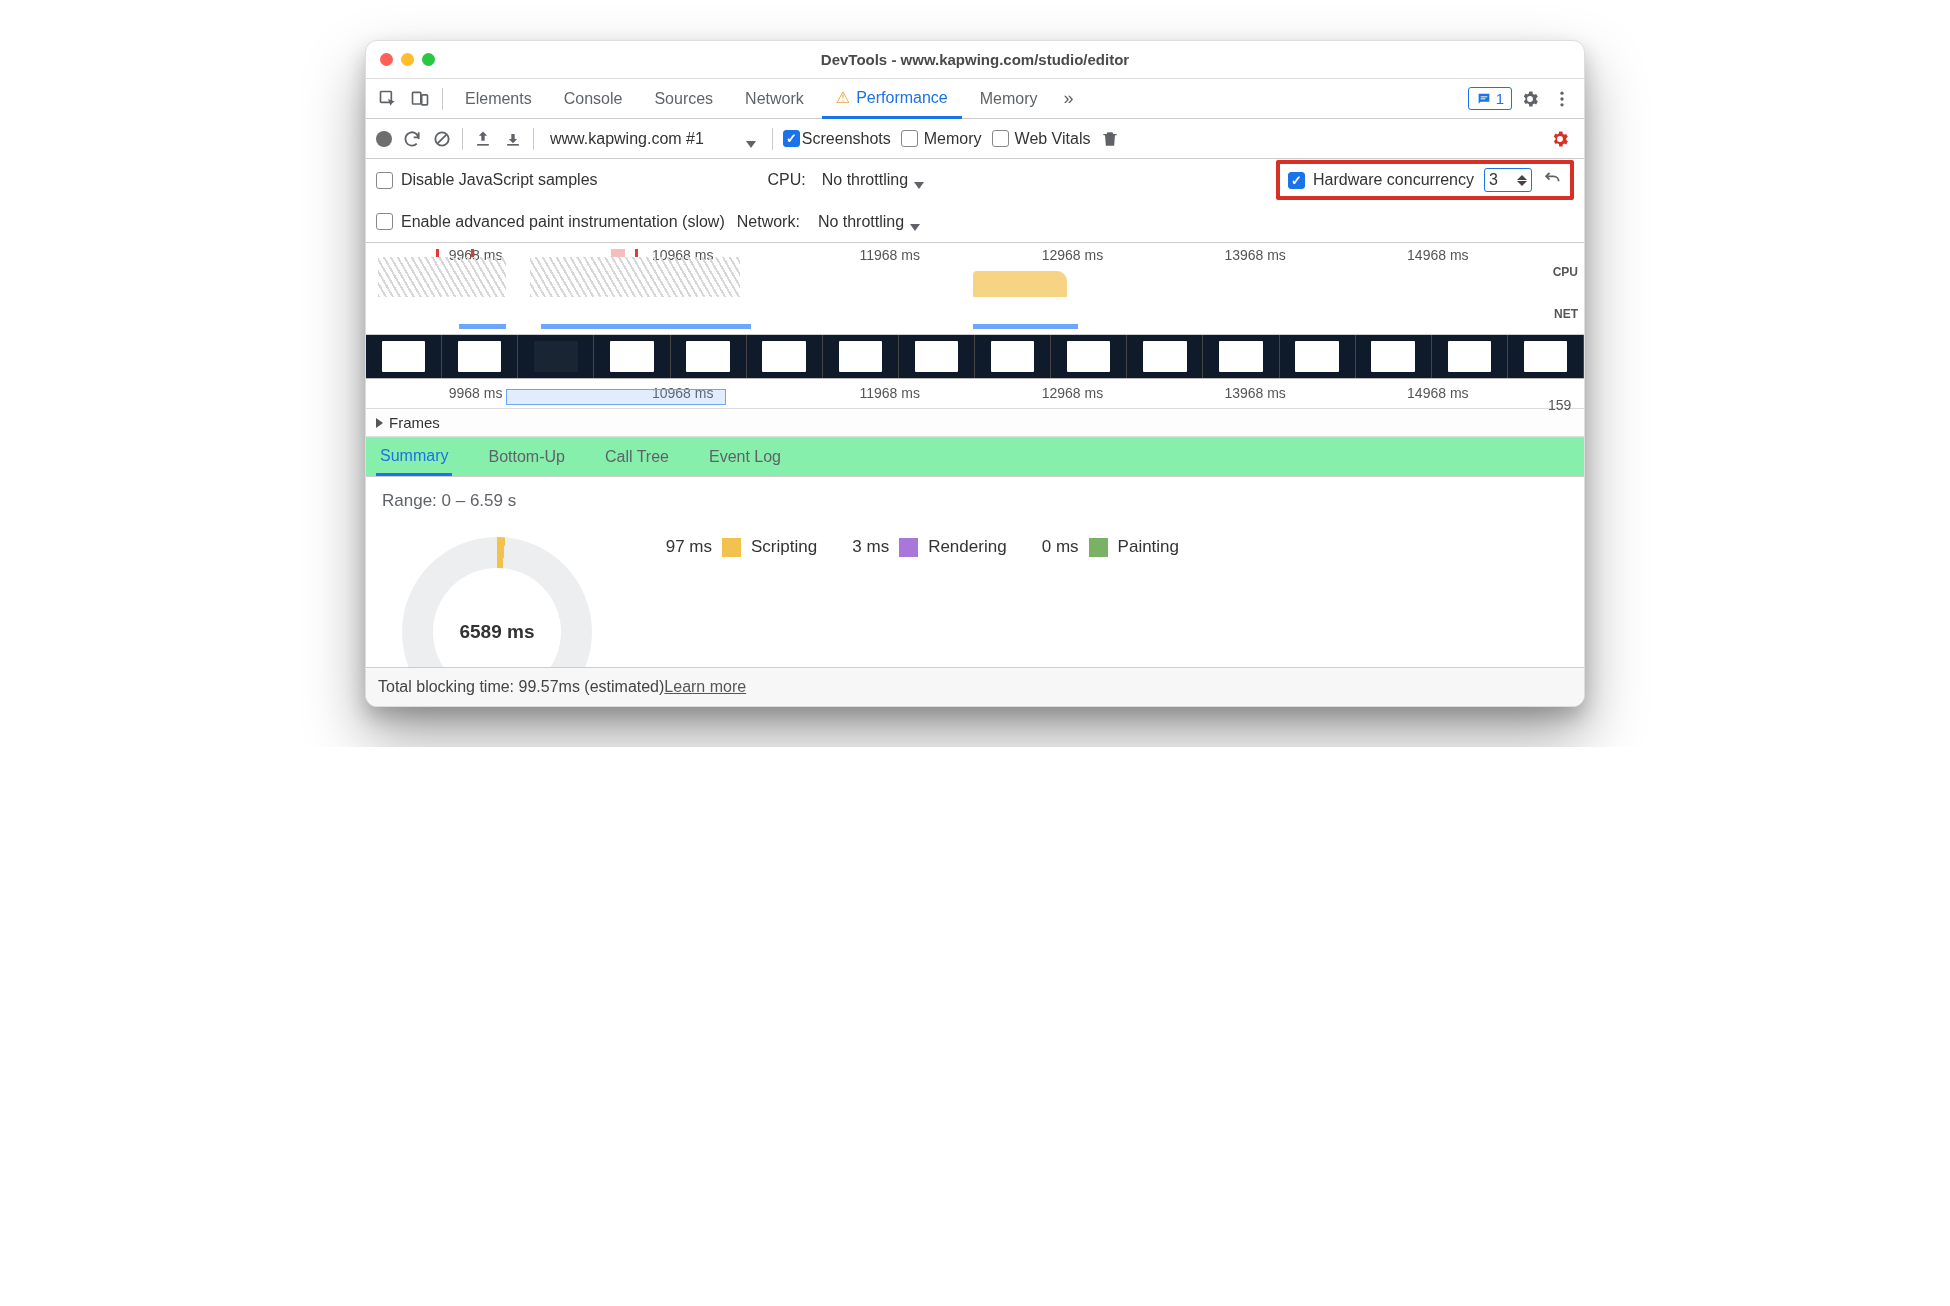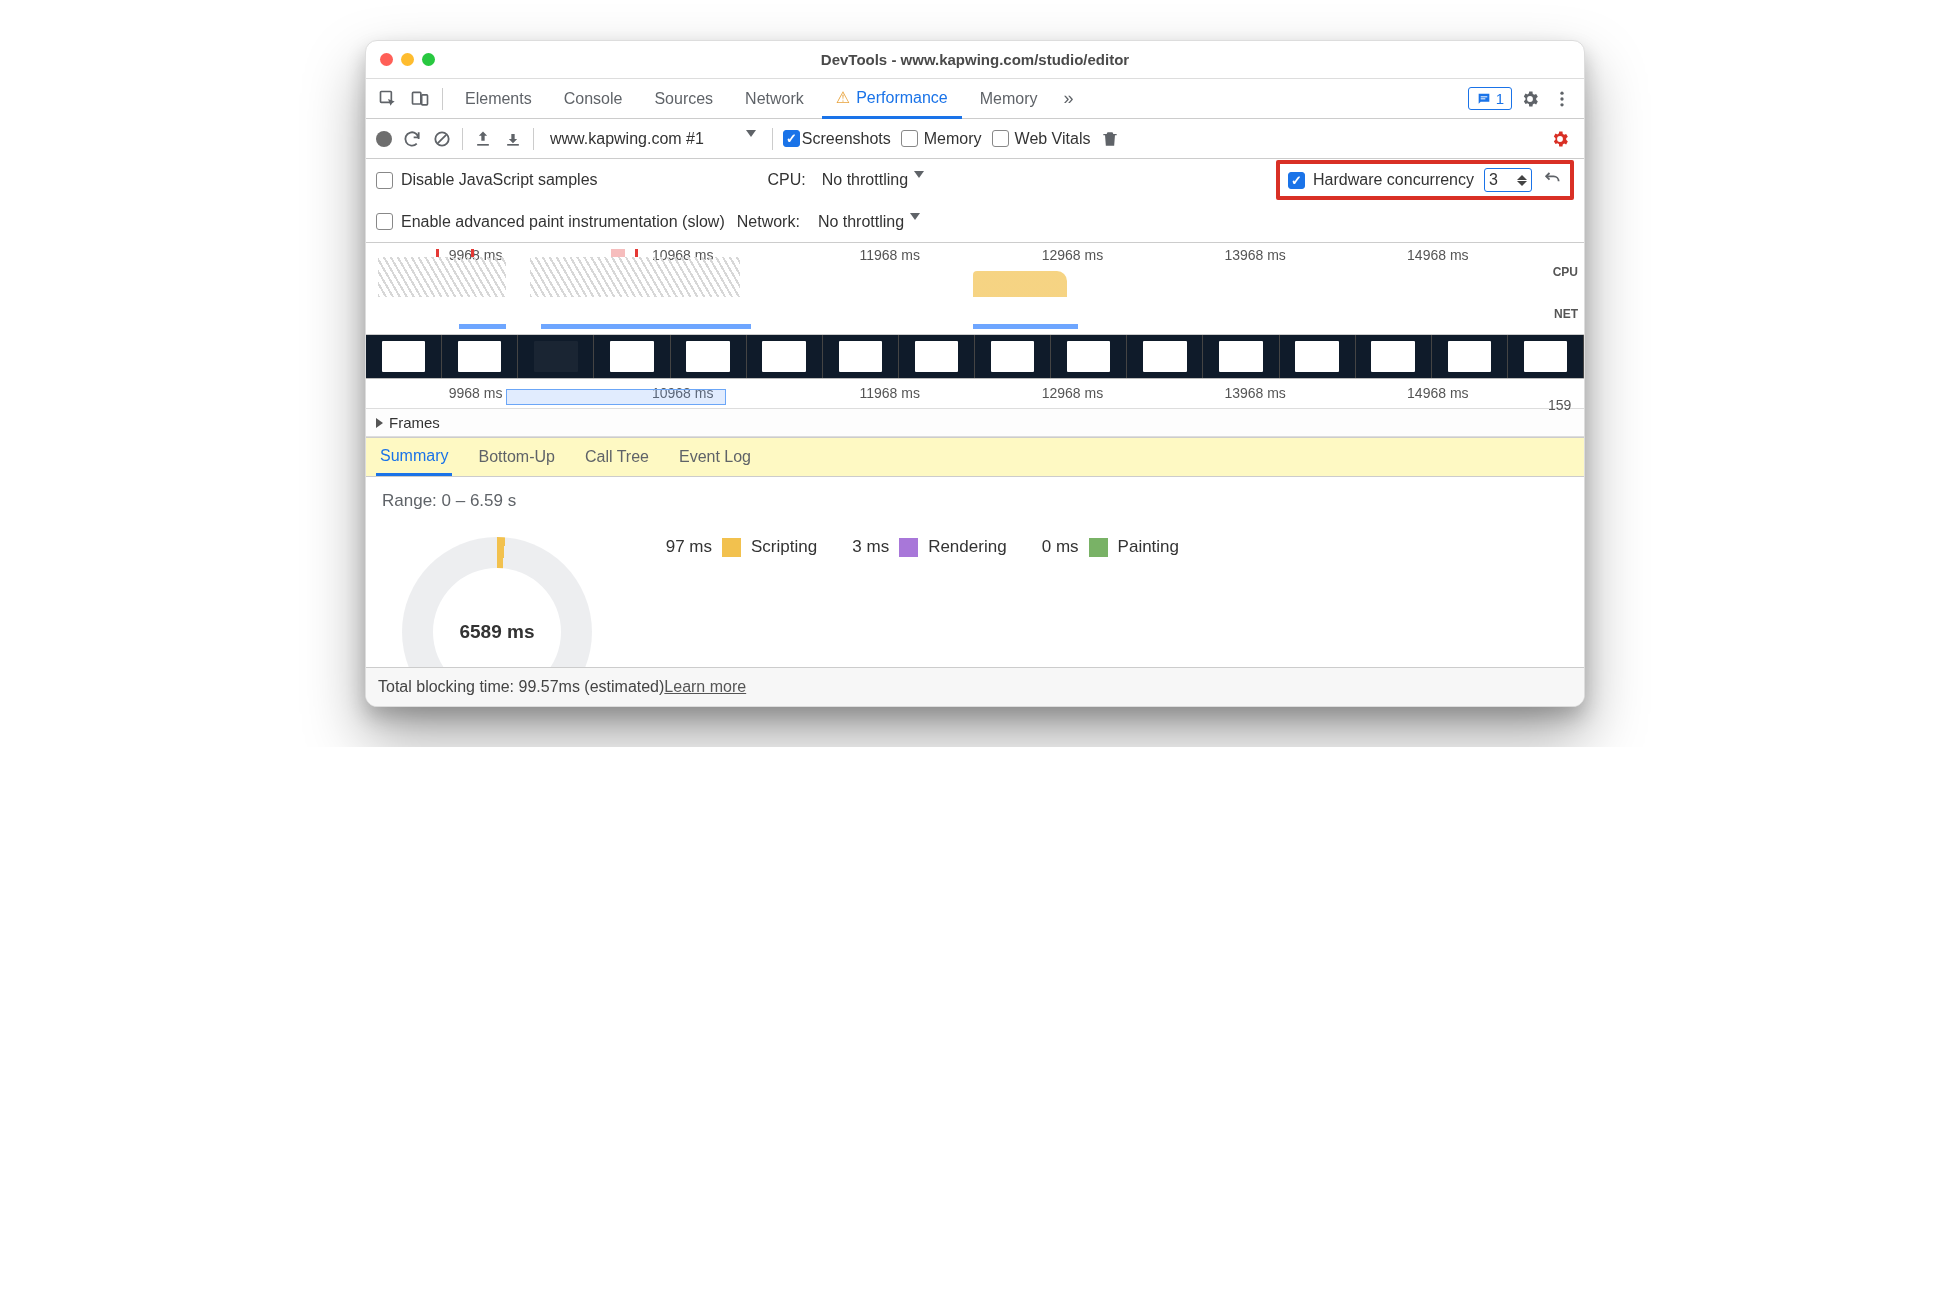--- a/index.html
+++ b/index.html
@@ -19,21 +19,21 @@
 .tab { padding: 0 14px; height: 40px; display: flex; align-items: center; font-size: 16px; color: #5f6368; cursor: pointer; gap: 6px; }
 .tab.active { color: #1a73e8; border-bottom: 3px solid #1a73e8; margin-bottom: -1px; }
 .spacer { flex: 1; }
 .chevrons { color: #5f6368; font-size: 18px; padding: 0 8px; }
 .issues-badge { display: flex; align-items: center; gap: 4px; border: 1px solid #1a73e8; color: #1a73e8; border-radius: 3px; padding: 2px 7px; font-size: 15px; }
 .gear-icon, .kebab-icon { color: #5f6368; width: 28px; height: 28px; display: flex; align-items: center; justify-content: center; }
 .toolbar1 { display: flex; align-items: center; padding: 6px 10px; border-bottom: 1px solid #ccc; height: 40px; gap: 10px; font-size: 16px; color: #333; }
 .record-dot { width: 16px; height: 16px; border-radius: 50%; background: #6e6e6e; }
 .tool-icon { width: 20px; height: 20px; display: flex; align-items: center; justify-content: center; color: #5f6368; }
 .vdiv { width: 1px; height: 22px; background: #ccc; }
-.dropdown { display: flex; align-items: flex-start; gap: 6px; color: #333; padding: 2px 6px; }
+.dropdown { display: flex; align-items: flex-end; gap: 6px; color: #333; padding: 2px 6px; }
 .triangle-down { width: 0; height: 0; border-left: 5px solid transparent; border-right: 5px solid transparent; border-top: 7px solid #5f6368; }
 .cb { width: 17px; height: 17px; border: 1.5px solid #888; border-radius: 3px; display: inline-flex; align-items: center; justify-content: center; flex-shrink: 0; }
 .cb.checked { background: #1a73e8; border-color: #1a73e8; }
 .cb.checked::after { content: "✓"; color: #fff; font-size: 13px; font-weight: bold; line-height: 1; }
 .gear-red { color: #d93025; }
 .toolbar2 { display: flex; align-items: center; padding: 6px 10px; height: 42px; gap: 10px; font-size: 16px; color: #333; position: relative; }
 .hw-box { display: flex; align-items: center; gap: 10px; border: 4px solid #d93025; padding: 4px 8px; border-radius: 2px; }
 .num-input { display: flex; align-items: center; border: 1.5px solid #1a73e8; border-radius: 3px; padding: 2px 4px; gap: 6px; }
 .num-val { width: 22px; text-align: left; font-size: 16px; }
 .stepper { display: flex; flex-direction: column; gap: 1px; }
@@ -46,21 +46,21 @@
 .time-labels { display: flex; font-size: 14px; color: #555; padding: 4px 0 0 0; }
 .time-label { position: absolute; transform: translateX(-50%); }
 .overview-labels { position: absolute; right: 6px; top: 22px; font-size: 12px; font-weight: 700; color: #555; text-align: right; }
 .filmstrip { display: flex; height: 44px; background: #000; border-bottom: 1px solid #bbb; }
 .frame-thumb { flex: 1; border-right: 1px solid #444; position: relative; background: #0f1b2a; display:flex; align-items:center; justify-content:center;}
 .frame-thumb .inner { width: 58%; height: 70%; background: #fff; border-radius: 1px; }
 .frame-thumb.dark .inner { background: #1a2533; }
 .ruler2 { position: relative; height: 30px; font-size: 14px; color: #555; border-bottom: 1px solid #ddd; }
 .section-header { display: flex; align-items: center; padding: 4px 10px; font-size: 15px; color: #333; border-bottom: 1px solid #ddd; height: 28px; gap: 6px; background:#fdfdfd;}
 .disclosure { width: 0; height: 0; border-top: 5px solid transparent; border-bottom: 5px solid transparent; border-left: 7px solid #555; }
-.bottom-tabs { display: flex; align-items: center; border-top: 1px solid #ccc; border-bottom: 1px solid #ccc; padding: 0 10px; height: 40px; gap: 22px; background: #fef9c3; }
+.bottom-tabs { display: flex; align-items: center; border-top: 1px solid #ccc; border-bottom: 1px solid #ccc; padding: 0 10px; height: 40px; gap: 32px; background: #86efac; }
 .btab { font-size: 16px; color: #5f6368; padding: 8px 4px; cursor: pointer; }
 .btab.active { color: #1a73e8; border-bottom: 3px solid #1a73e8; margin-bottom: -1px; }
 .summary-body { padding: 14px 16px 0; }
 .range { font-size: 17px; color: #5f6368; margin-bottom: 26px; }
 .summary-content { display: flex; gap: 48px; align-items:flex-start; padding-left: 20px;}
 .donut { width: 190px; height: 190px; border-radius: 50%; position: relative; background: conic-gradient(#f2c14e 0deg 5deg, #edeef0 5deg 360deg); display:flex; align-items:center; justify-content:center;}
 .donut::after { content: ""; position: absolute; width: 128px; height: 128px; background: #fff; border-radius: 50%; }
 .donut-label { position: relative; z-index: 2; font-weight: 700; font-size: 19px; color: #333; }
 .legend { display: flex; flex-direction: row; font-size: 17px; color: #333; }
 .legend-row { display: flex; align-items: center; gap: 10px; }

